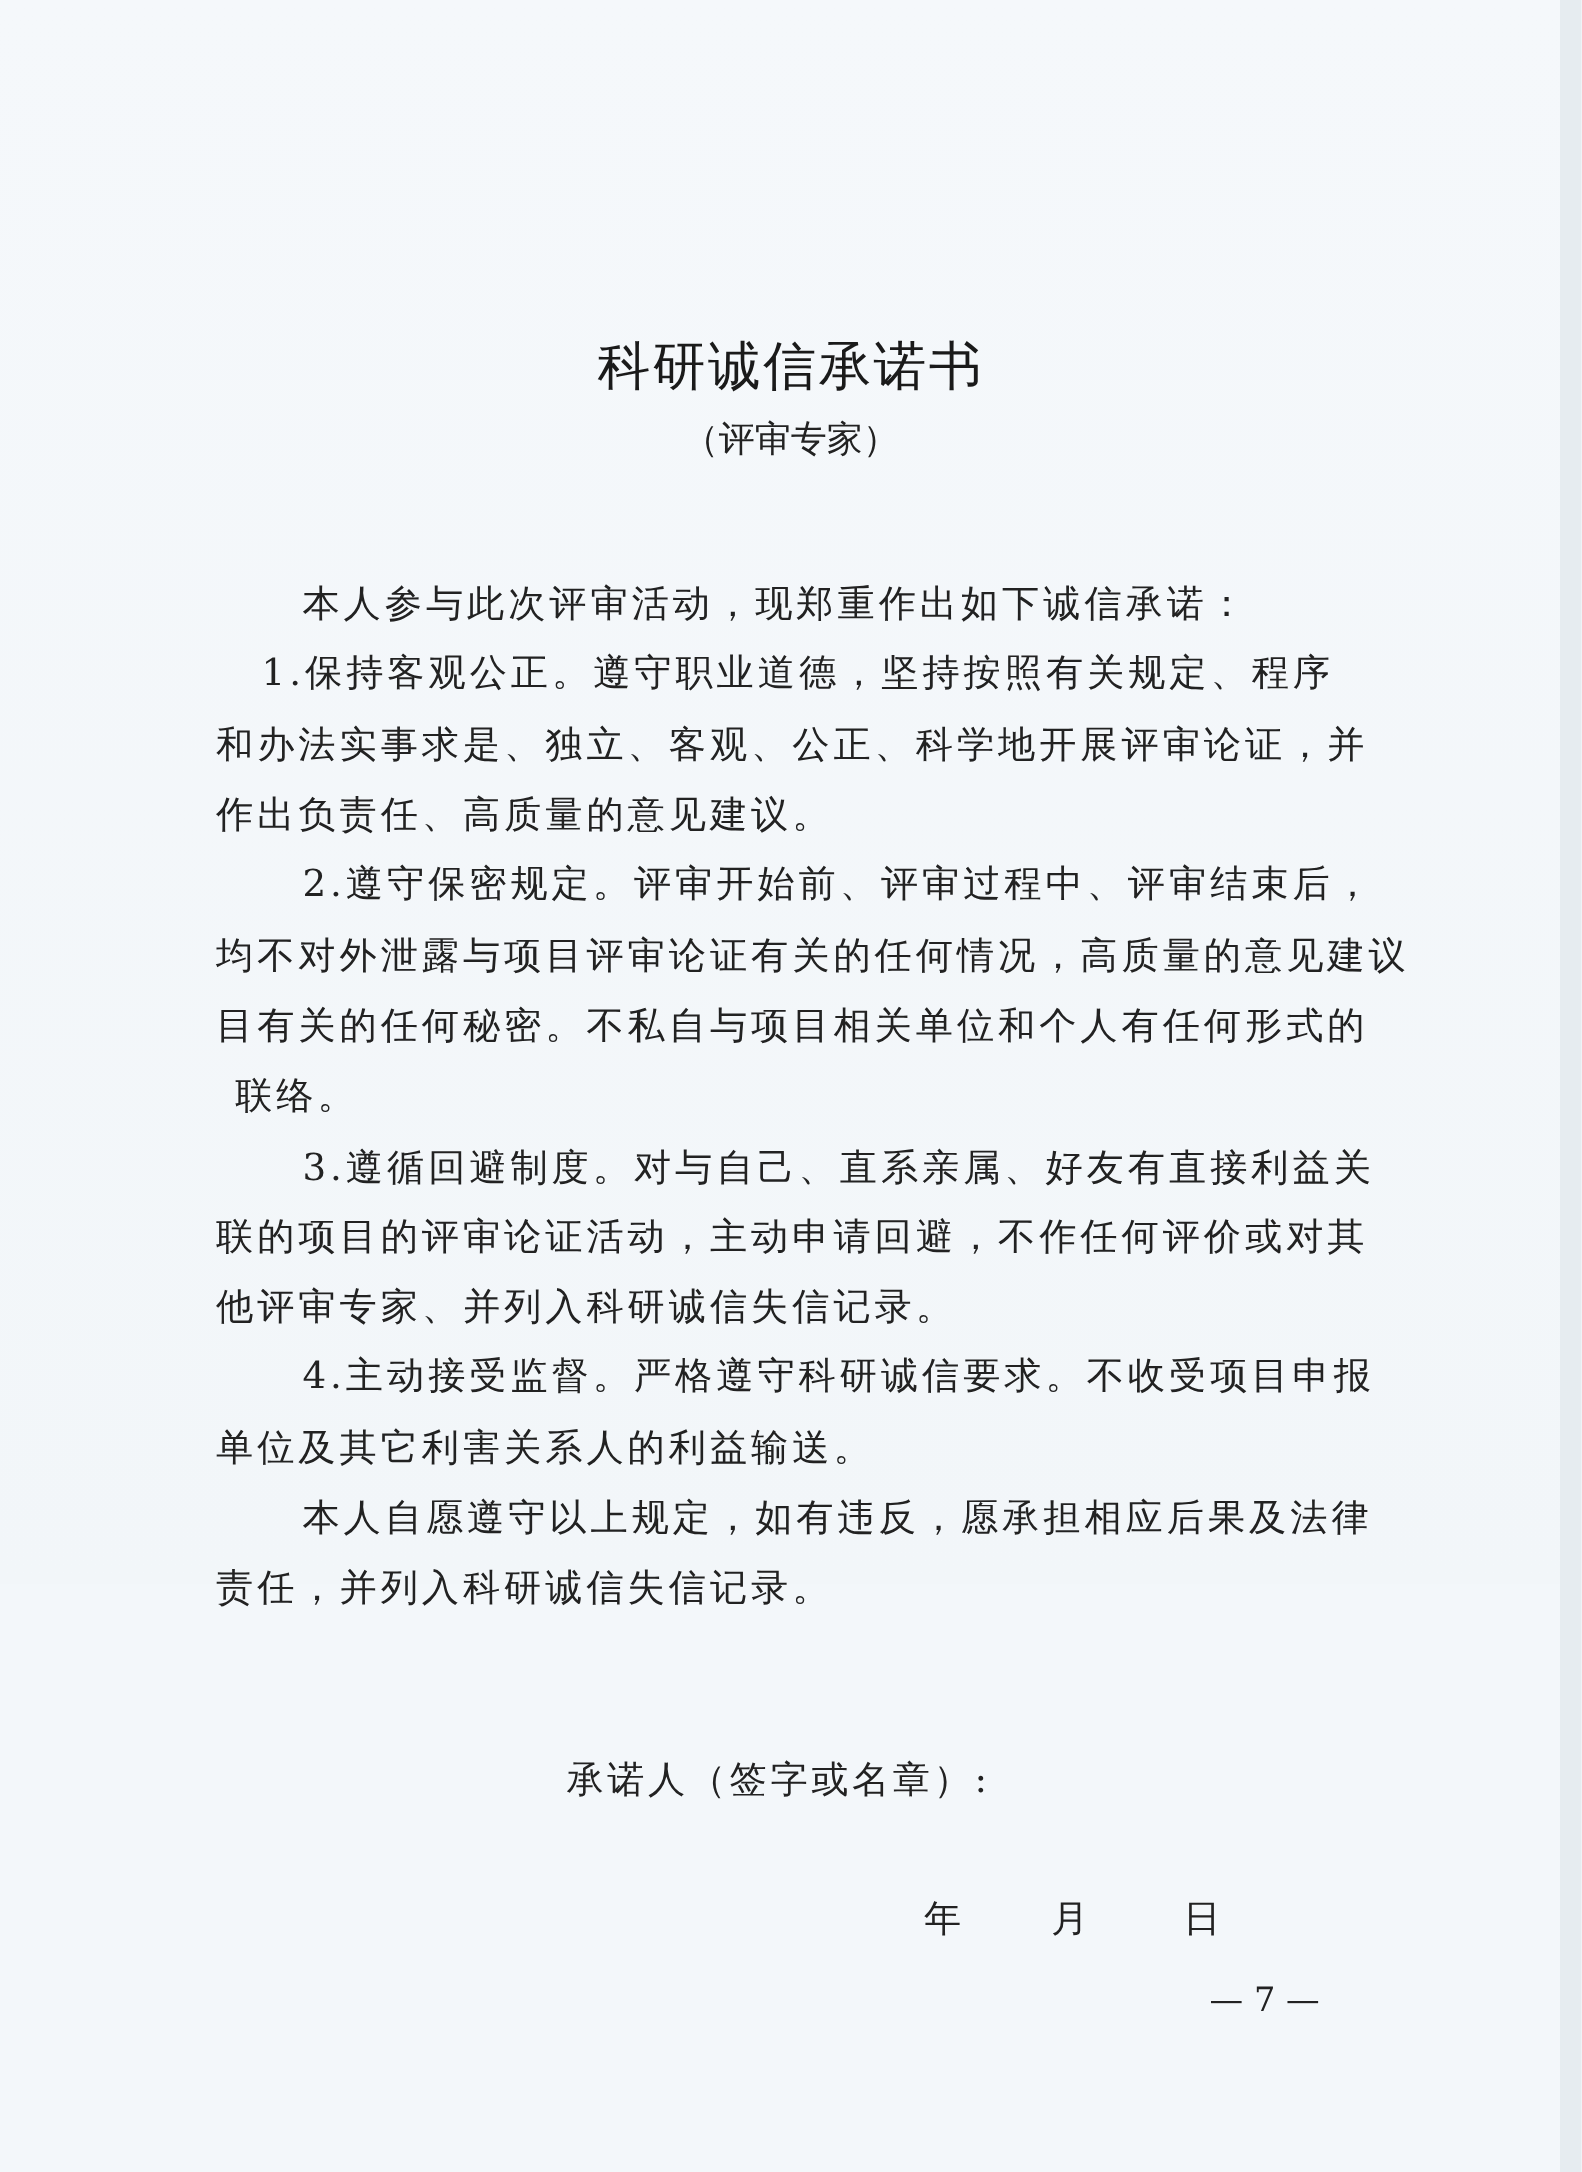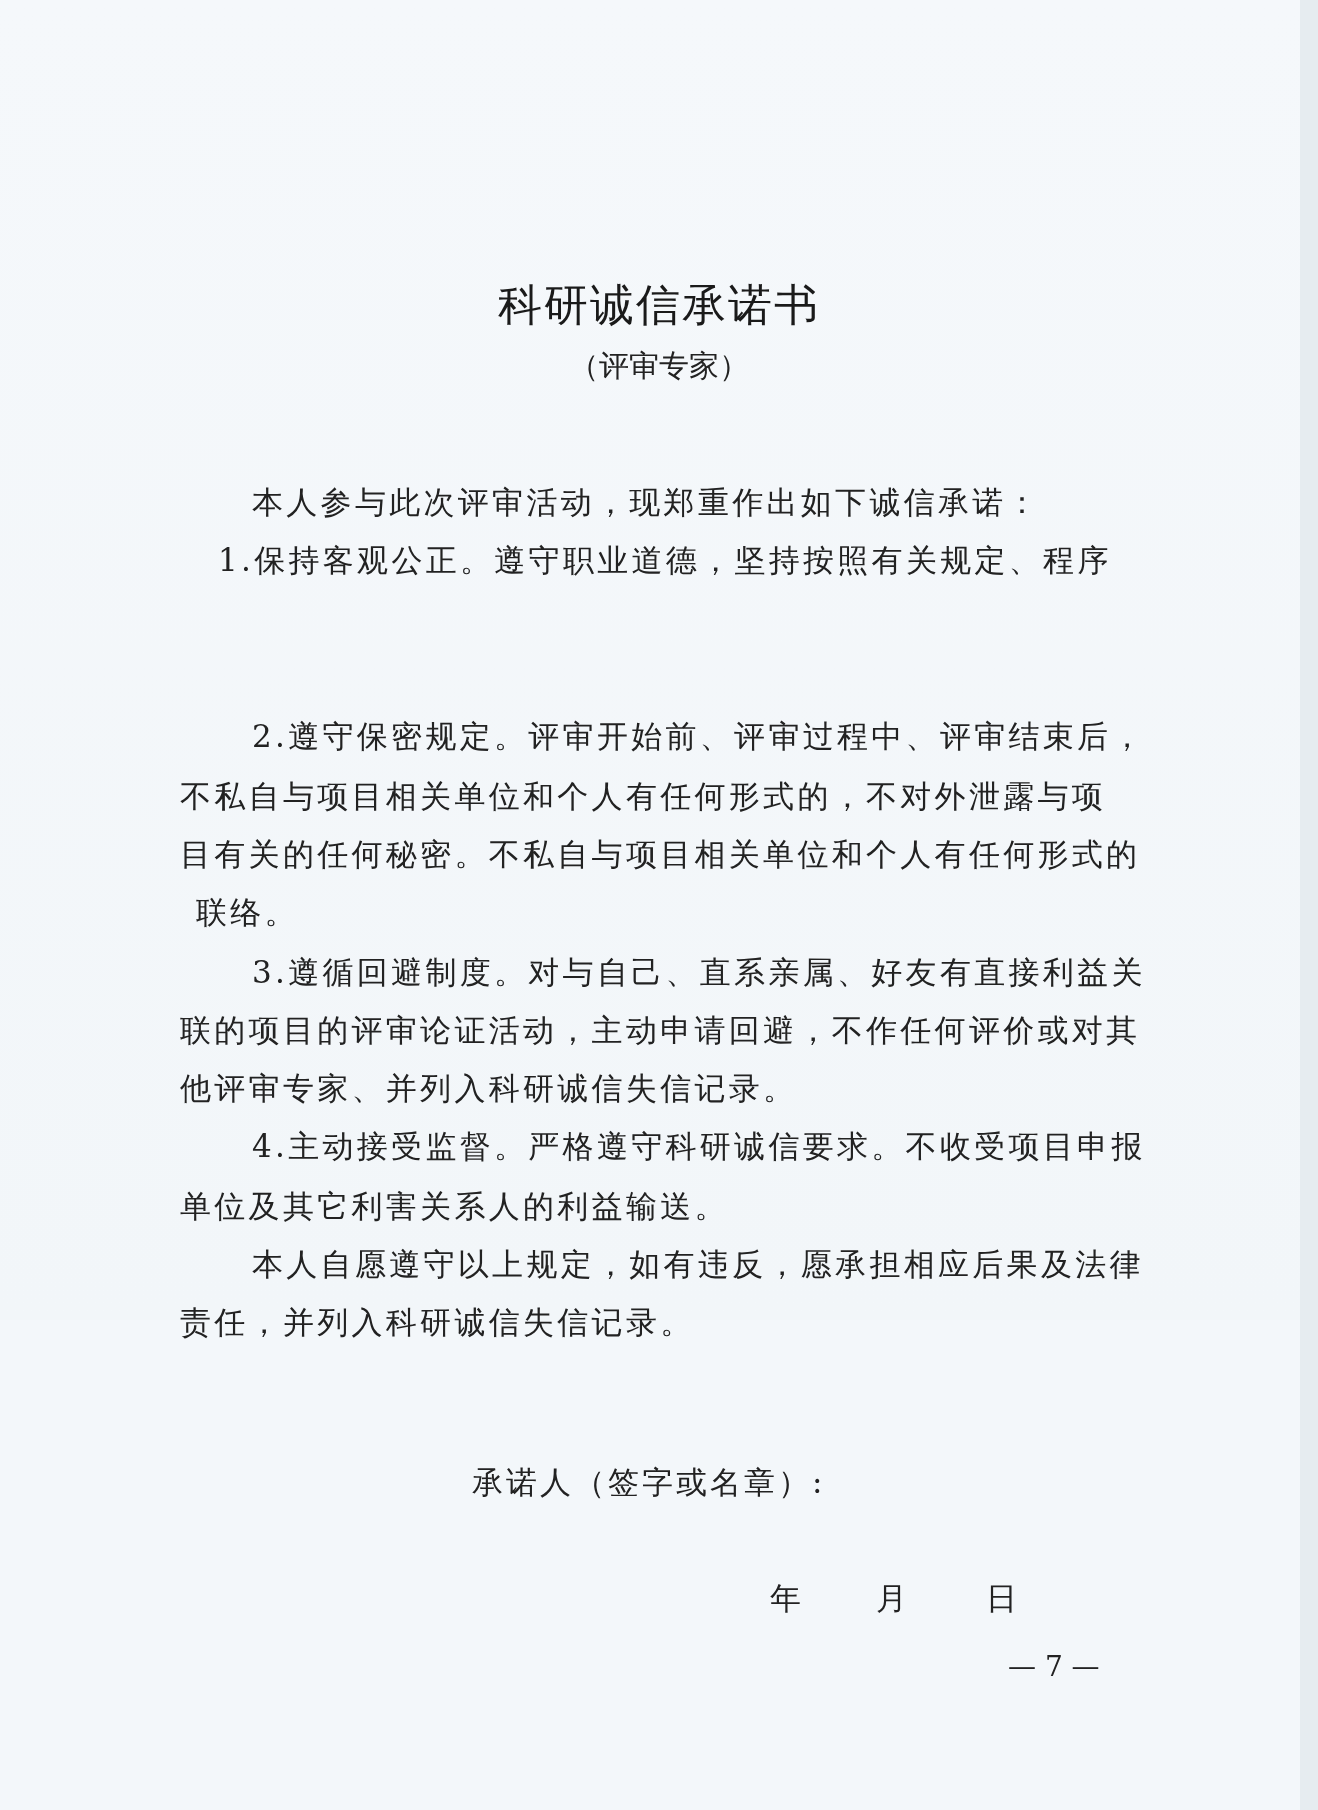--- a/index.html
+++ b/index.html
@@ -45,22 +45,24 @@
 <div class="page">
   <div class="right-edge"></div>
 
   <div class="ghost" style="left:480px;top:200px;font-size:40px;">&nbsp;</div>
 
   <div class="title">科研诚信承诺书</div>
   <div class="subtitle">（评审专家）</div>
 
   <div class="line" style="left:252px;top:482px;">本人参与此次评审活动，现郑重作出如下诚信承诺：</div>
   <div class="line" style="left:218px;top:540px;">1.保持客观公正。遵守职业道德，坚持按照有关规定、程序</div>
+  <div class="line" style="left:180px;top:600px;">和办法实事求是、独立、客观、公正、科学地开展评审论证，并</div>
+  <div class="line" style="left:180px;top:658px;">作出负责任、高质量的意见建议。</div>
   <div class="line" style="left:252px;top:716px;text-align:right;">2.遵守保密规定。评审开始前、评审过程中、评审结束后，</div>
-  <div class="line" style="left:180px;top:776px;">不私自与项目相关单位和个人有任何形式的，不对外泄露与项</div>
+  <div class="line" style="left:180px;top:776px;">均不对外泄露与项目评审论证有关的任何情况，高质量的意见建议</div>
   <div class="line" style="left:180px;top:834px;">目有关的任何秘密。不私自与项目相关单位和个人有任何形式的</div>
   <div class="line" style="left:180px;top:892px;margin-left:16px;">联络。</div>
   <div class="line" style="left:252px;top:952px;">3.遵循回避制度。对与自己、直系亲属、好友有直接利益关</div>
   <div class="line" style="left:180px;top:1010px;">联的项目的评审论证活动，主动申请回避，不作任何评价或对其</div>
   <div class="line" style="left:180px;top:1068px;">他评审专家、并列入科研诚信失信记录。</div>
   <div class="line" style="left:252px;top:1126px;">4.主动接受监督。严格遵守科研诚信要求。不收受项目申报</div>
   <div class="line" style="left:252px;top:1244px;">本人自愿遵守以上规定，如有违反，愿承担相应后果及法律</div>
   <div class="line" style="left:180px;top:1186px;">单位及其它利害关系人的利益输送。</div>
   <div class="line" style="left:180px;top:1302px;">责任，并列入科研诚信失信记录。</div>
 

